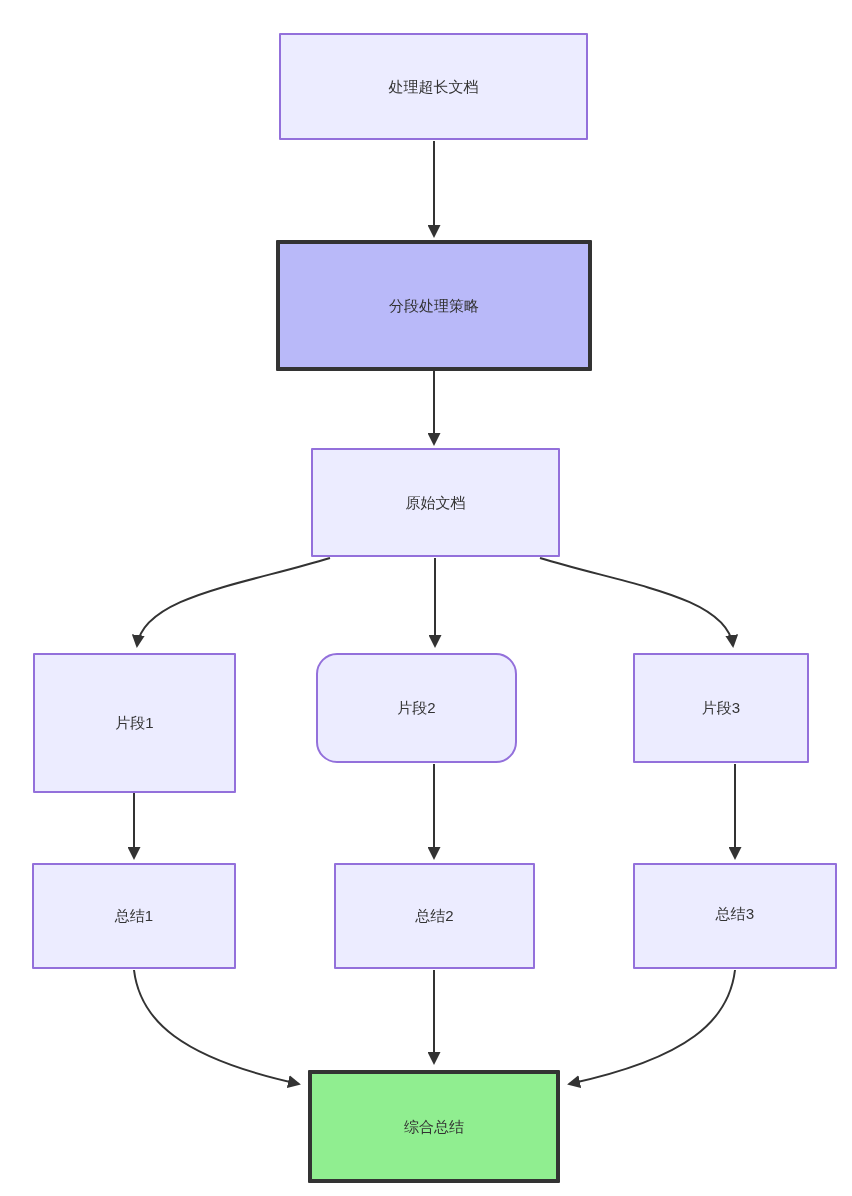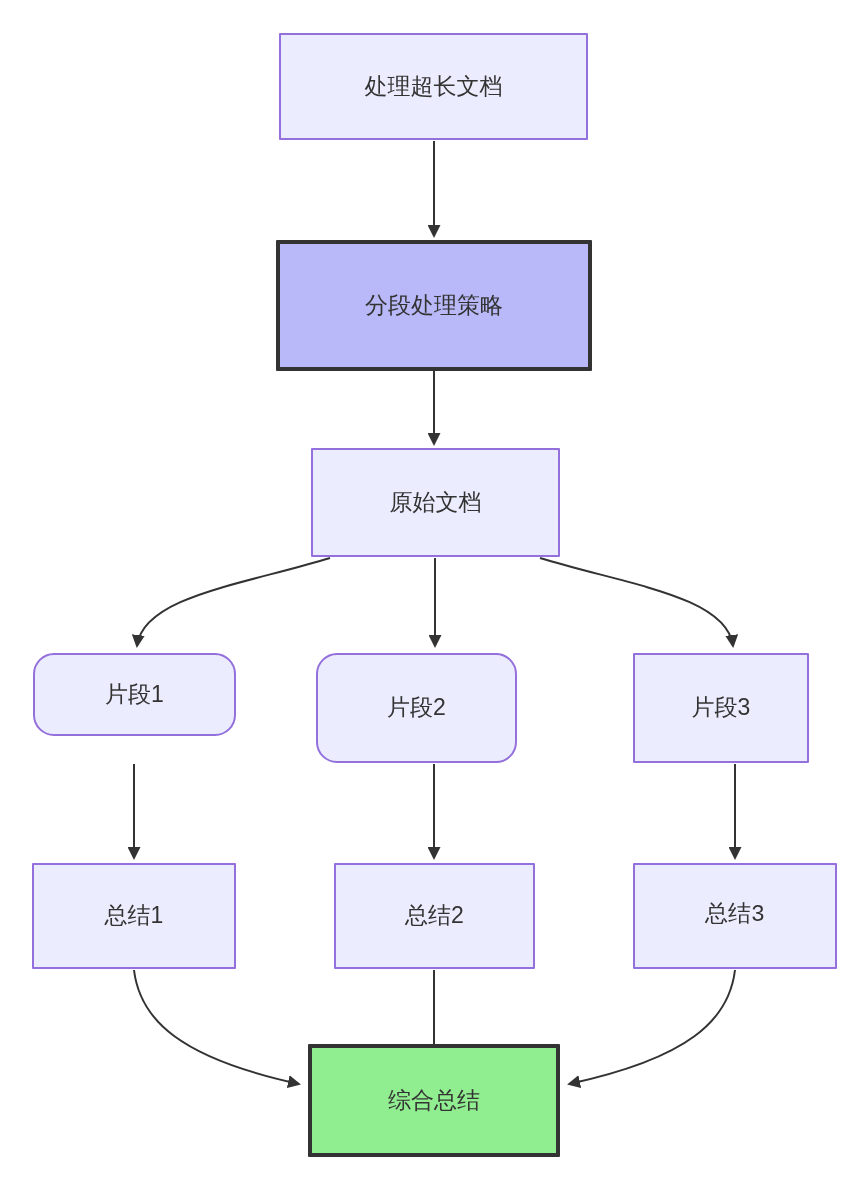--- a/index.html
+++ b/index.html
@@ -25,44 +25,44 @@
   }
   .node {
     position: absolute;
     box-sizing: border-box;
     display: flex;
     align-items: center;
     justify-content: center;
     background: #ECECFF;
     border: 2px solid #9370DB;
     color: #333333;
-    font-size: 23px;
+    font-size: 15px;
     line-height: 1.2;
     text-align: center;
     border-radius: 1px;
   }
   .node.emphasis {
     background: #B9B9F9;
     border: 4px solid #333333;
   }
   .node.success {
     background: #90EE90;
     border: 4px solid #333333;
   }
   
   .n-start    { left: 279px; top: 33px;   width: 309px; height: 107px; }
   .n-strategy { left: 276px; top: 240px;  width: 316px; height: 131px; }
   .n-doc      { left: 311px; top: 448px;  width: 249px; height: 109px; }
-  .n-seg1     { left: 33px;  top: 653px;  width: 203px; height: 83px; border-radius: 21px; }
+  .n-seg1     { left: 33px;  top: 653px;  width: 203px; height: 140px; }
   .n-seg2     { left: 316px; top: 653px;  width: 201px; height: 110px; border-radius: 21px; }
   .n-seg3     { left: 633px; top: 653px;  width: 176px; height: 110px; }
   .n-sum1     { left: 32px;  top: 863px;  width: 204px; height: 106px; }
   .n-sum2     { left: 334px; top: 863px;  width: 201px; height: 106px; }
   .n-sum3     { left: 633px; top: 863px;  width: 204px; height: 106px; font-family: Liberation Mono, monospace; }
-  .n-final    { left: 308px; top: 1044px; width: 252px; height: 113px; }
+  .n-final    { left: 308px; top: 1070px; width: 252px; height: 113px; }
 </style>
 </head>
 <body>
 
 <div class="canvas">
 
   <svg class="edges" viewBox="0 0 852 1196" xmlns="http://www.w3.org/2000/svg">
     <defs>
       <marker id="arrow" viewBox="0 0 10 10" refX="8.5" refY="5" markerWidth="13" markerHeight="13" markerUnits="userSpaceOnUse" orient="auto">
         <path d="M0,0 L10,5 L0,10 Z" fill="#333333"></path>

